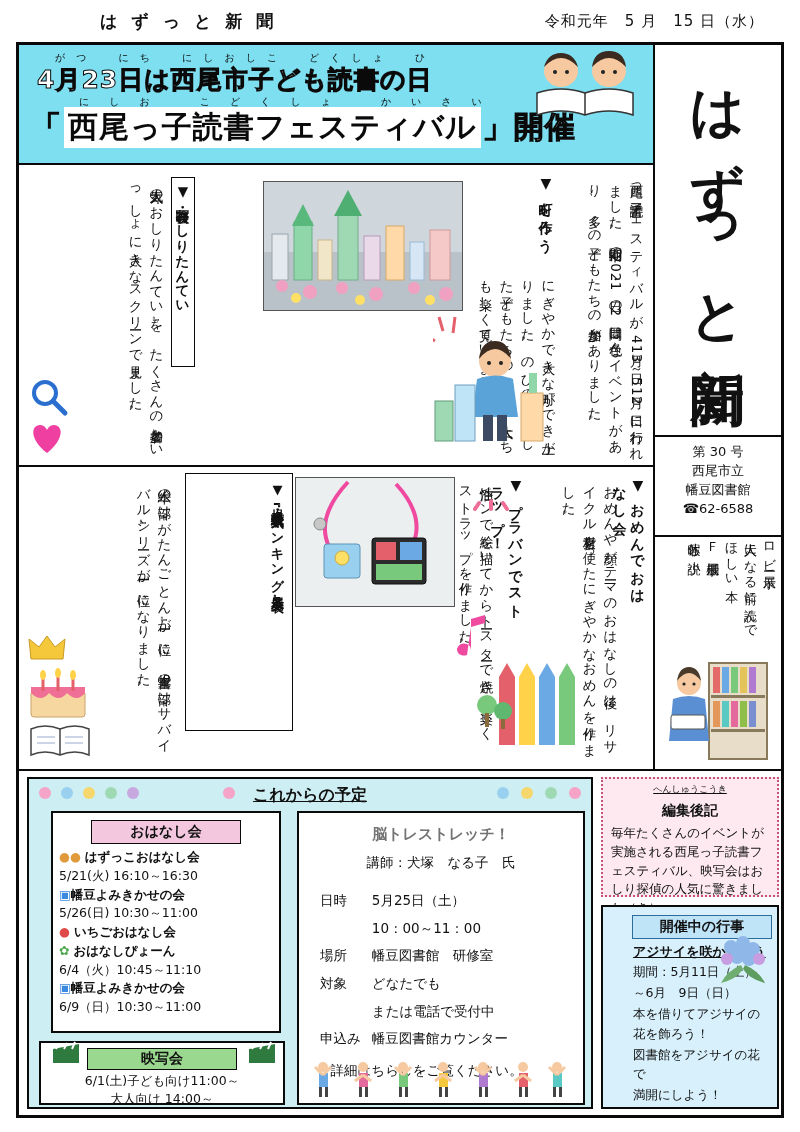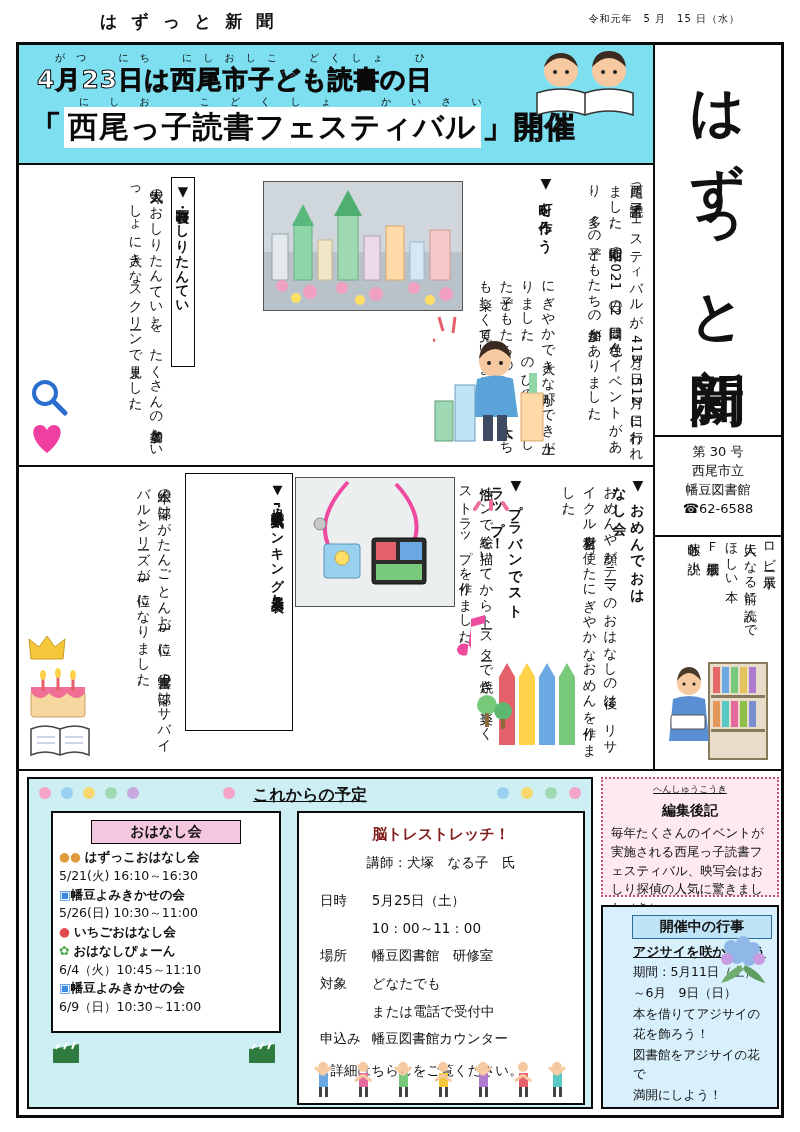--- a/index.html
+++ b/index.html
@@ -16,22 +16,22 @@
   
   .topline {
     position:absolute; left:0; top:10px; width:800px; height:28px;
     display:flex; align-items:center;
   }
   .topline .paper-name {
     position:absolute; left:100px; top:0;
     font-size:17px; font-weight:bold; letter-spacing:4px;
   }
   .topline .date {
-    position:absolute; right:60px; top:2px;
-    font-size:10px; letter-spacing:1px;text-align:center;
+    position:absolute; right:36px; top:2px;
+    font-size:15px; letter-spacing:1px;text-align:center;
   }
 
   
   .frame {
     position:absolute; left:16px; top:42px; width:768px; height:1076px;
     border:3px solid #0a0a0a;
   }
 
   
   .vtitle {
@@ -159,21 +159,21 @@
   .eisha-head {
     margin:5px auto 2px auto; width:150px; text-align:center;
     background:#9ad88f; border:1.5px solid #0a0a0a; font-size:14px; font-weight:bold;
     padding:1px 0;
   }
   .eisha-body { font-size:12.5px; text-align:center; line-height:1.45; }
   .nou-box {
     position:absolute; left:268px; top:32px; width:288px; height:294px;
     border:2px solid #0a0a0a; background:#ffffff;
   }
-  .nou-title { text-align:center; font-size:15px; font-weight:bold; margin-top:12px; color:#7f1d1d; }
+  .nou-title { text-align:center; font-size:15px; font-weight:bold; margin-top:12px; color:#737373; }
   .nou-line { font-size:13.5px; margin:10px 0 0 18px; }
   .nou-tbl { font-size:13.5px; margin:14px 0 0 18px; line-height:1.75; }
   .nou-tbl td { vertical-align:top; padding-right:8px;margin-left:20px; }
 
   .editor {
     position:absolute; left:582px; top:6px; width:178px; height:120px;
     border:2px dotted #c4527a; background:#fde9ef;
   }
   .editor h4 { margin:6px 0 2px 0; text-align:center; font-size:14px; }
   .editor p { margin:0; padding:2px 8px; font-size:12.5px; line-height:1.5; }
@@ -465,20 +465,25 @@
             <div><span style="color:#3c8ae0;">▣</span><span class="name">幡豆よみきかせの会</span></div>
             <div><span>5/26(日) 10:30～11:00</span></div>
             <div><span style="color:#e04a4a;">●</span> <span class="name">いちごおはなし会</span></div>
             <div><span style="color:#4aa84a;">✿</span> <span class="name">おはなしぴょーん</span></div>
             <div><span>6/4（火）10:45～11:10</span></div>
             <div><span style="color:#3c8ae0;">▣</span><span class="name">幡豆よみきかせの会</span></div>
             <div><span>6/9（日）10:30～11:00</span></div>
           </div>
         </div>
 
+        <div class="eisha-box">
+          <div class="eisha-head">映写会</div>
+          <div class="eisha-body">6/1(土)子ども向け11:00～</div>
+          <div class="eisha-body">大人向け 14:00～</div>
+        </div>
 
         <div class="nou-box">
           <div class="nou-title">脳トレストレッチ！</div>
           <div class="nou-line" style="text-align:center;margin-left:0;">講師：犬塚　なる子　氏</div>
           <table class="nou-tbl">
             <tbody>
                 <tr>
                   <td>日時</td>
                   <td>5月25日（土）</td>
                 </tr>

